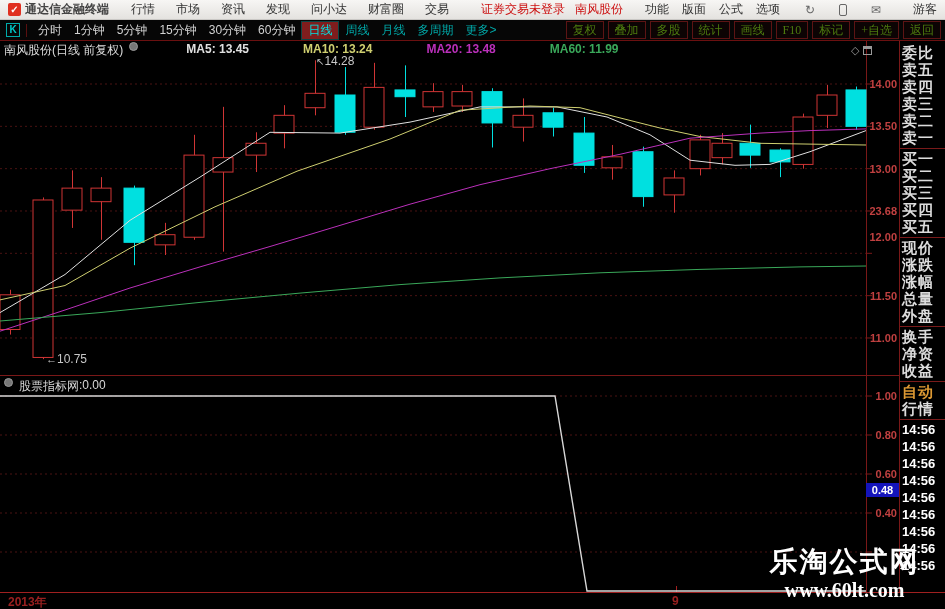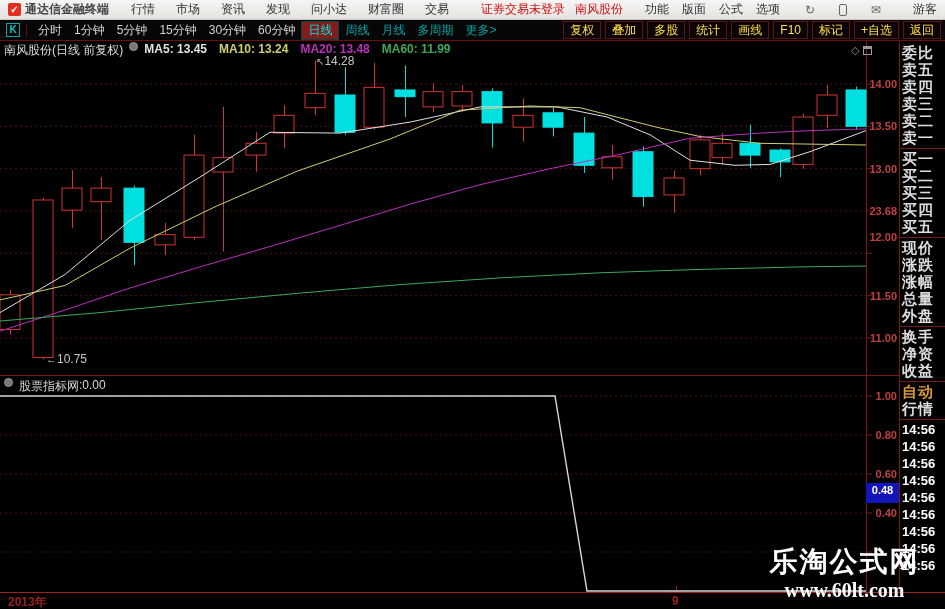--- a/index.html
+++ b/index.html
@@ -24,44 +24,44 @@
   
   .periodbar { position:absolute; left:0; top:20px; width:945px; height:21px; background:#060606;
     border-bottom:1px solid #6a1010; display:flex; align-items:center; font-size:12px; padding:0 4px; }
   .kline-ico { width:14px; height:14px; border:1px solid #0aa; color:#0cc; font-size:10px; font-weight:bold;
     text-align:center; line-height:12px; margin:0 6px 0 2px; flex:none; }
   .pbar-sep { width:1px; height:13px; background:#5a1010; margin-right:5px; }
   .period-btn { color:#d2d2d2; padding:1px 6px; cursor:default; white-space:nowrap; }
   .period-btn.accent { color:#00a8a8; }
   .period-btn.active { color:#00e2e2; background:#7f1d1d; border:1px solid #0a4444; padding:0 6px; }
   .ptools { margin-left:auto; display:flex; }
-  .tool-btn { color:#fde047; border:1px solid #5c1414; background:#0c0404; padding:0 6px; margin-left:4px;
-    font-size:12px; line-height:16px; white-space:nowrap; }
+  .tool-btn { color:#4d7c0f; border:1px solid #5c1414; background:#0c0404; padding:0 6px; margin-left:4px;
+    font-size:12px; line-height:16px; white-space:nowrap;font-family:Liberation Serif, serif; }
 
   
   .chart-region { position:absolute; left:0; top:41px; width:945px; height:568px; background:#000; }
   #chart-svg { position:absolute; left:0; top:0; }
 
   .chart-header { position:absolute; left:4px; top:1px; height:14px; display:flex; align-items:flex-start;
     font-size:12px; color:#ddd; white-space:nowrap; z-index:5; }
   .dd-circle { display:inline-block; width:9px; height:9px; border-radius:50%; background:#777;
     border:1px solid #999; margin:0 6px; }
-  .ma-item { margin-right:12px; font-weight:bold; }
+  .ma-item { margin-right:12px; font-weight:bold;margin-left:42px; }
   .hdr-icons { position:absolute; top:3px; left:851px; z-index:6; display:flex; align-items:center; }
   .diamond-ico { color:#999; font-size:11px; margin-right:4px; }
   .win-ico { width:9px; height:9px; border:1px solid #999; border-top:3px solid #999; }
 
   .annotation { position:absolute; color:#c8c8c8; font-size:12px; z-index:4; white-space:nowrap; }
 
   .indicator-header { position:absolute; left:4px; top:337px; height:13px; display:flex; align-items:flex-start;
     font-size:12px; color:#d8d8d8; z-index:5; white-space:nowrap; }
 
   .axis-label { position:absolute; left:866px; width:31px; text-align:right; font-size:11px; font-weight:bold;
     color:#c04040; z-index:3; }
-  .highlight-badge { position:absolute; left:866px; width:33px; top:442px; height:20px; background:#1414bb;
+  .highlight-badge { position:absolute; left:866px; width:33px; top:442px; height:14px; background:#1414bb;
     color:#fff; font-size:11px; font-weight:bold; text-align:center; line-height:14px; z-index:4; }
 
   
   .sidebar { position:absolute; left:900px; top:0; width:45px; height:568px; overflow:hidden; padding-top:3px; z-index:3; }
   .sb-row { height:17px; line-height:17px; font-size:15px; font-weight:600; color:#dcdcdc;
     white-space:nowrap; overflow:hidden; padding-left:2px; letter-spacing:1px; }
   .sb-row.accent { color:#dd9933; }
   .sb-row.time { font-size:13px; font-weight:bold; color:#fff; letter-spacing:0; }
   .sb-div { height:1px; background:#7a1a1a; margin:2px 0 1px 0; }
 

